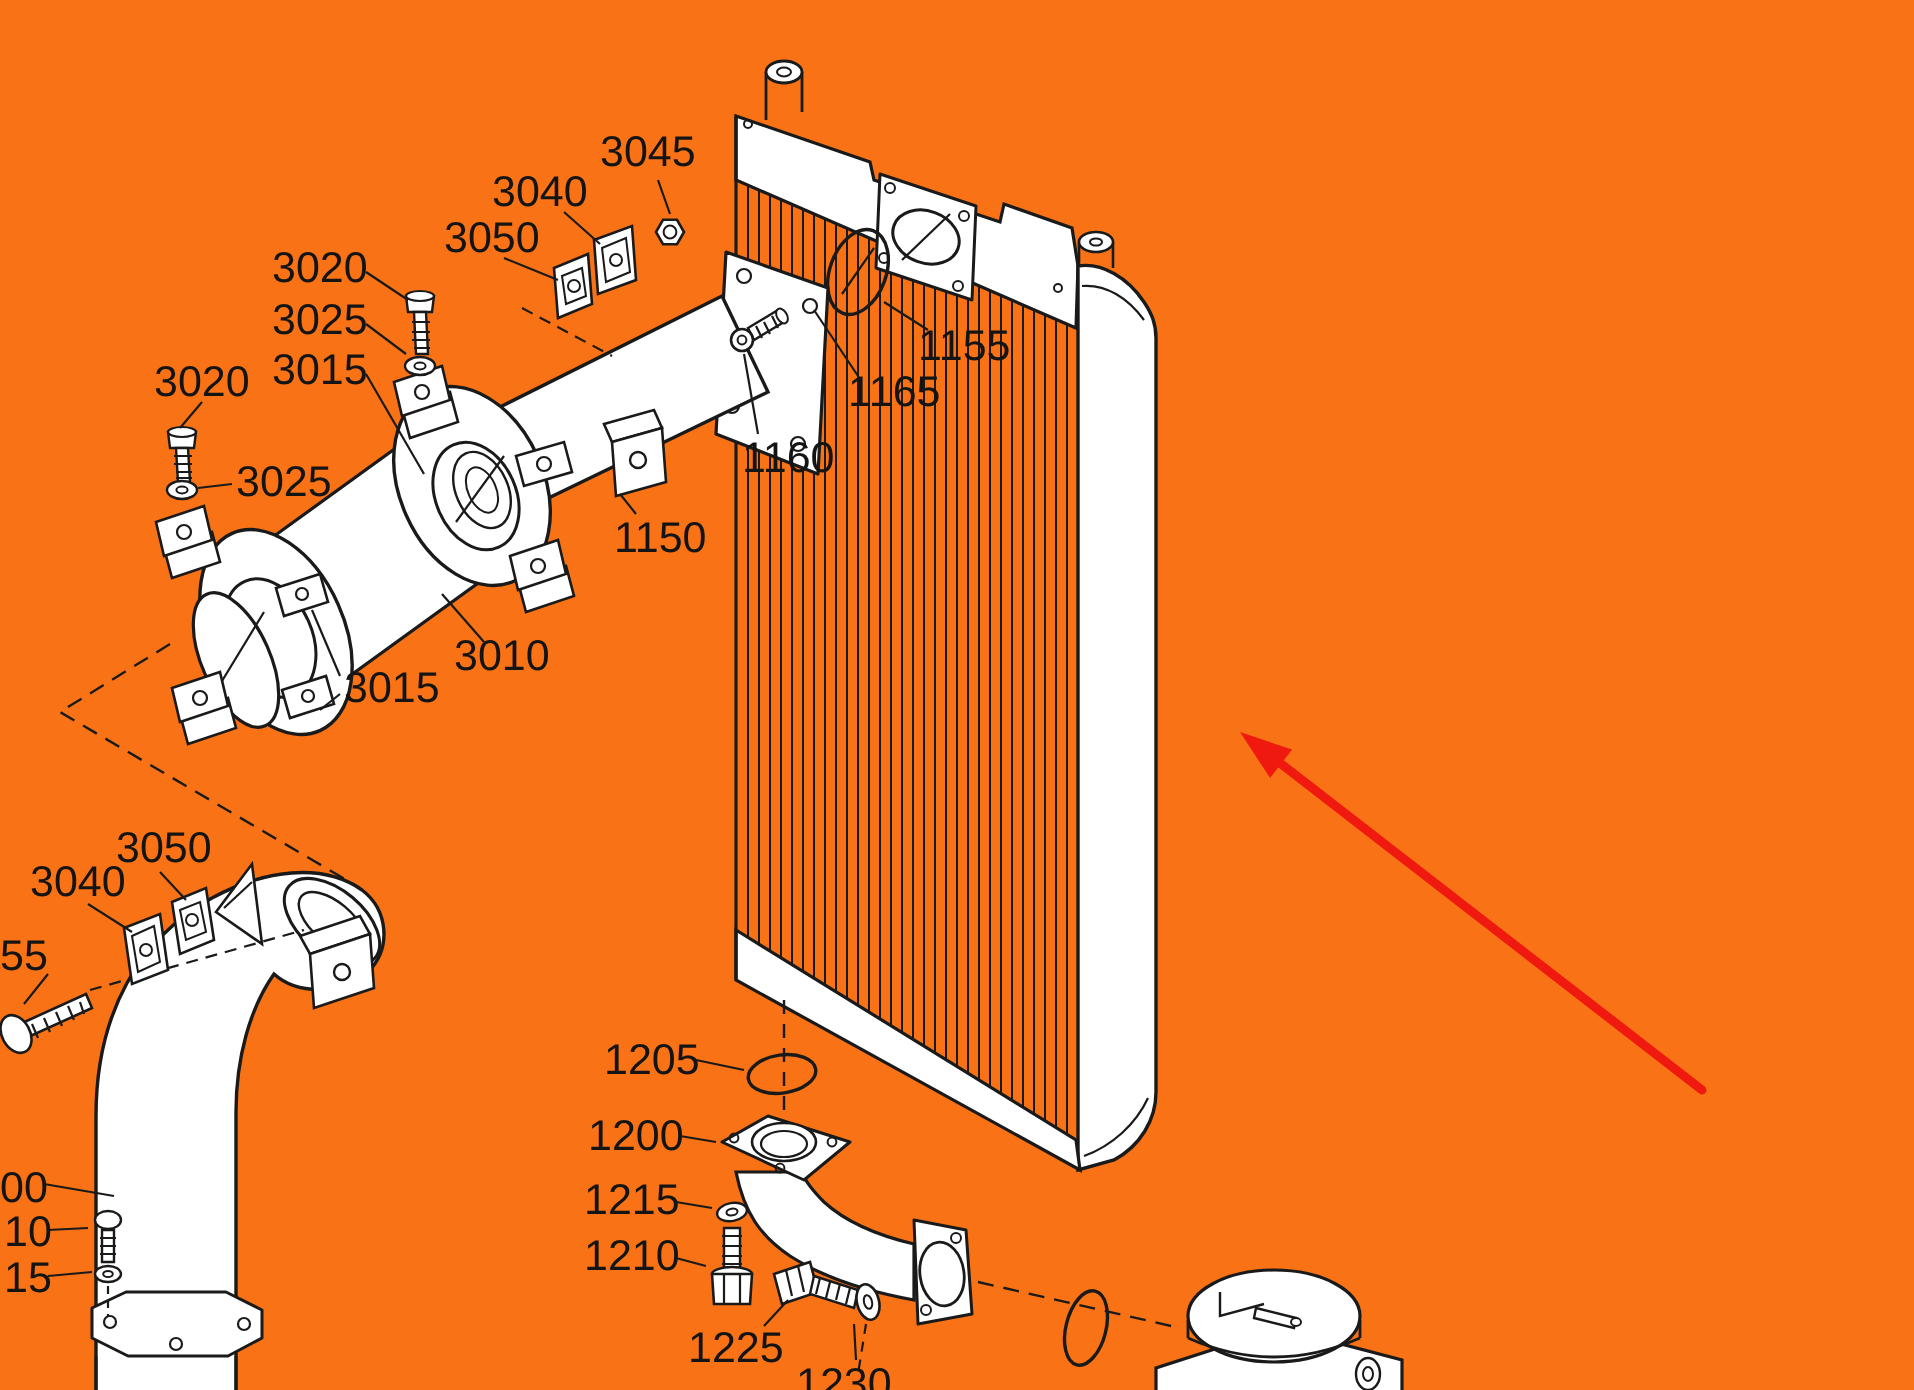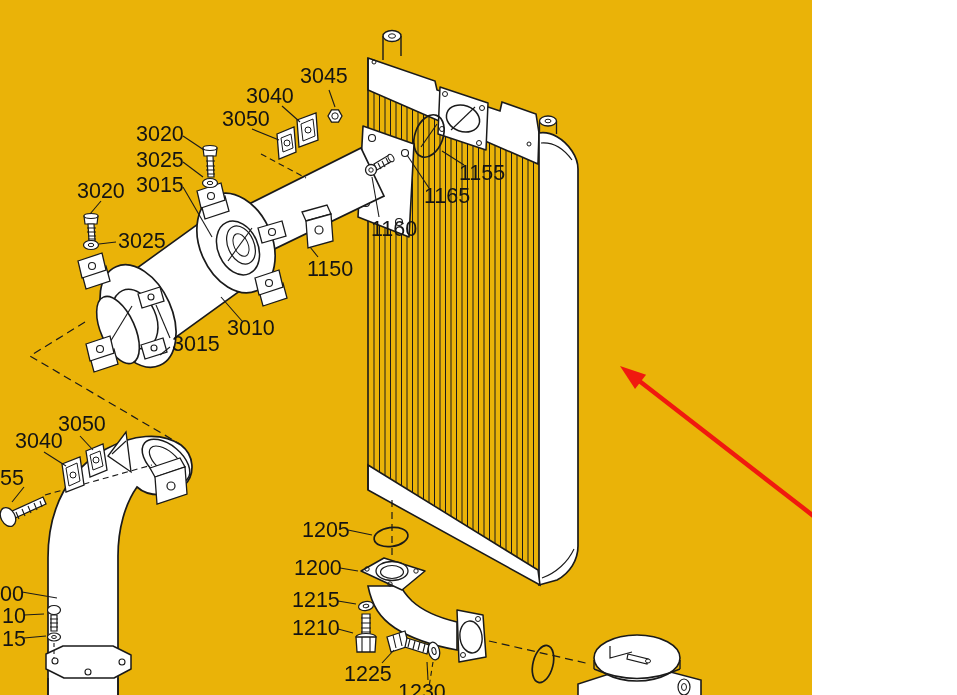--- a/index.html
+++ b/index.html
@@ -1,16 +1,16 @@
 <!DOCTYPE html>
 <html><head>
 <meta charset="utf-8">
 <style>
   html,body { margin:0; padding:0; background:#ffffff; }
-  #stage { position:relative; width:812px; height:695px; background:#eab308; overflow:hidden; }
+  #stage { position:relative; width:957px; height:695px; background:#f97316; overflow:hidden; }
   svg { display:block; }
   .plabel { font-family:"Liberation Sans", sans-serif; font-size:21.5px; fill:#141414; }
   .ln   { stroke:#1a1a1a; fill:none; }
   .fw   { stroke:#1a1a1a; fill:#ffffff; }
   .thin { stroke-width:1.1; }
 </style>
 </head>
 <body>
 
 <div id="stage">

